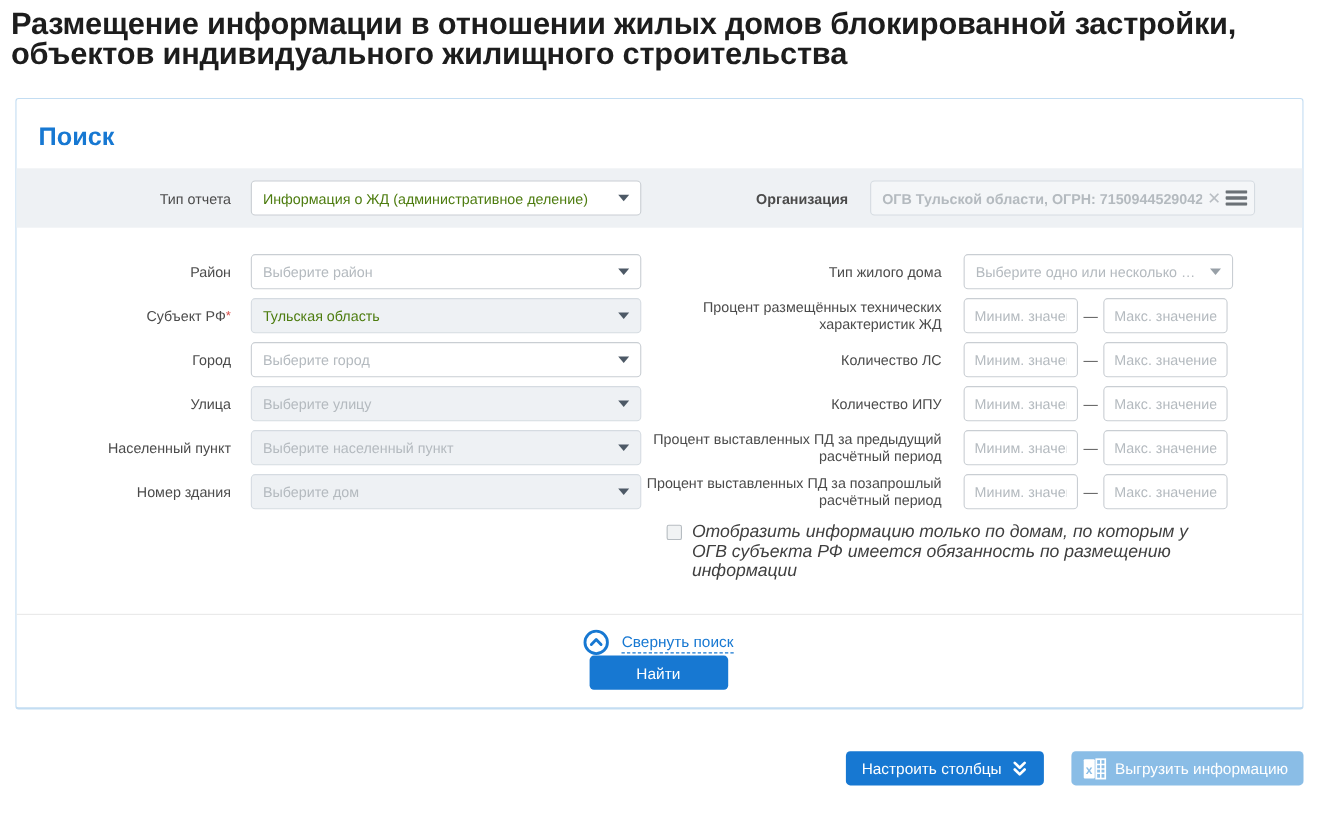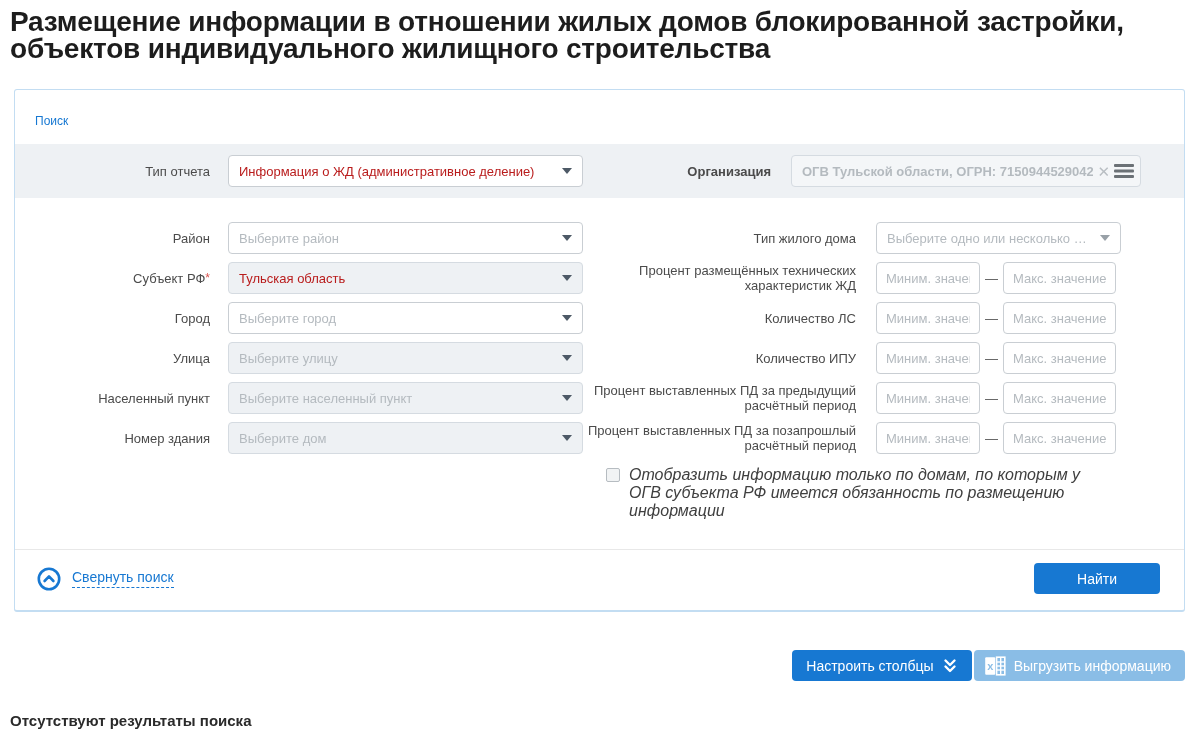--- a/index.html
+++ b/index.html
@@ -28,21 +28,21 @@
     margin: 27px 14px 0 14px;
     border: 1px solid #c3ddf2;
     border-bottom-width: 2px;
     border-radius: 3px;
     background: #fff;
   }
   .panel-header {
     padding: 21px 20px 15px 20px;
   }
   .panel-header .title {
-    color: #1778d2; font-size: 12px; font-weight: normal;
+    color: #1778d2; font-size: 23px; font-weight: bold;
   }
   .band {
     background: #eef1f4;
     padding: 11px 20px;
     display: flex; align-items: center;
   }
   .band-left { display: flex; align-items: center; width: 566px; }
   .band-right { display: flex; align-items: center; flex: 1; font-weight: bold; }
 
   .lbl {
@@ -53,21 +53,21 @@
   .lbl-right { width: 295px; text-align: right; padding-right: 20px; flex: none; }
   .req { color: #d9534f; font-size: 12px; vertical-align: top; }
 
   
   .select {
     height: 32px; border: 1px solid #c9ced3; border-radius: 4px;
     background: #fff; display: flex; align-items: center;
     padding: 0 10px; font-size: 13px; cursor: pointer;
     position: relative;
   }
-  .select .val { flex: 1; color: #b91c1c; white-space: nowrap; overflow: hidden; text-overflow: ellipsis; }
+  .select .val { flex: 1; color: #4d7c0f; white-space: nowrap; overflow: hidden; text-overflow: ellipsis; }
   .select .val.placeholder { color: #b4babf; }
   .select.gray { background: #eef1f4; border-color: #d5dbe1; }
   .arrow {
     width: 0; height: 0; flex: none; margin-left: 8px;
     border-left: 5px solid transparent; border-right: 5px solid transparent;
     border-top: 6px solid #4d5966;
   }
   .arrow.light { border-top-color: #98a0a7; }
 
   .w-field-left { width: 355px; flex: none; }
@@ -117,40 +117,40 @@
     margin-left: 9px; font-size: 16px; line-height: 18px; color: #3f3f3f;
     max-width: 485px;
     font-style: italic;
   }
 
   
   .panel-footer {
     border-top: 1px solid #e8e8e8;
     margin-top: 29px;
     padding: 13px 24px 16px 22px;
-    display: flex; align-items: center; justify-content: space-between;
+    display: flex; align-items: center; justify-content: space-between; flex-direction: column;
   }
   .collapse-group { display: flex; align-items: center; cursor: pointer; }
   .collapse-link {
     margin-left: 11px; font-size: 14px; color: #1778d2;
     border-bottom: 1px dashed #1778d2; padding-bottom: 2px;
     text-decoration: none;
   }
   .btn {
     border: none; border-radius: 4px; cursor: pointer;
     font-family: "Liberation Sans", "DejaVu Sans", sans-serif;
     font-size: 14px; color: #fff; background: #1778d2;
     display: inline-flex; align-items: center; justify-content: center;
   }
   .btn-find { width: 126px; height: 31px; }
 
   
   .actions-row {
     margin: 38px 14px 16px 14px;
-    display: flex; justify-content: flex-end; gap: 2px; align-items: flex-end;
+    display: flex; justify-content: flex-end; gap: 25px; align-items: flex-end;
   }
   .btn-configure { height: 31px; padding: 0 14px; gap: 8px; }
   .btn-export {
     height: 31px; padding: 0 14px 0 10px; gap: 8px;
     background: #8abde6; cursor: default;
   }
 
   
   .no-results {
     margin: 31px 14px 0 10px;

